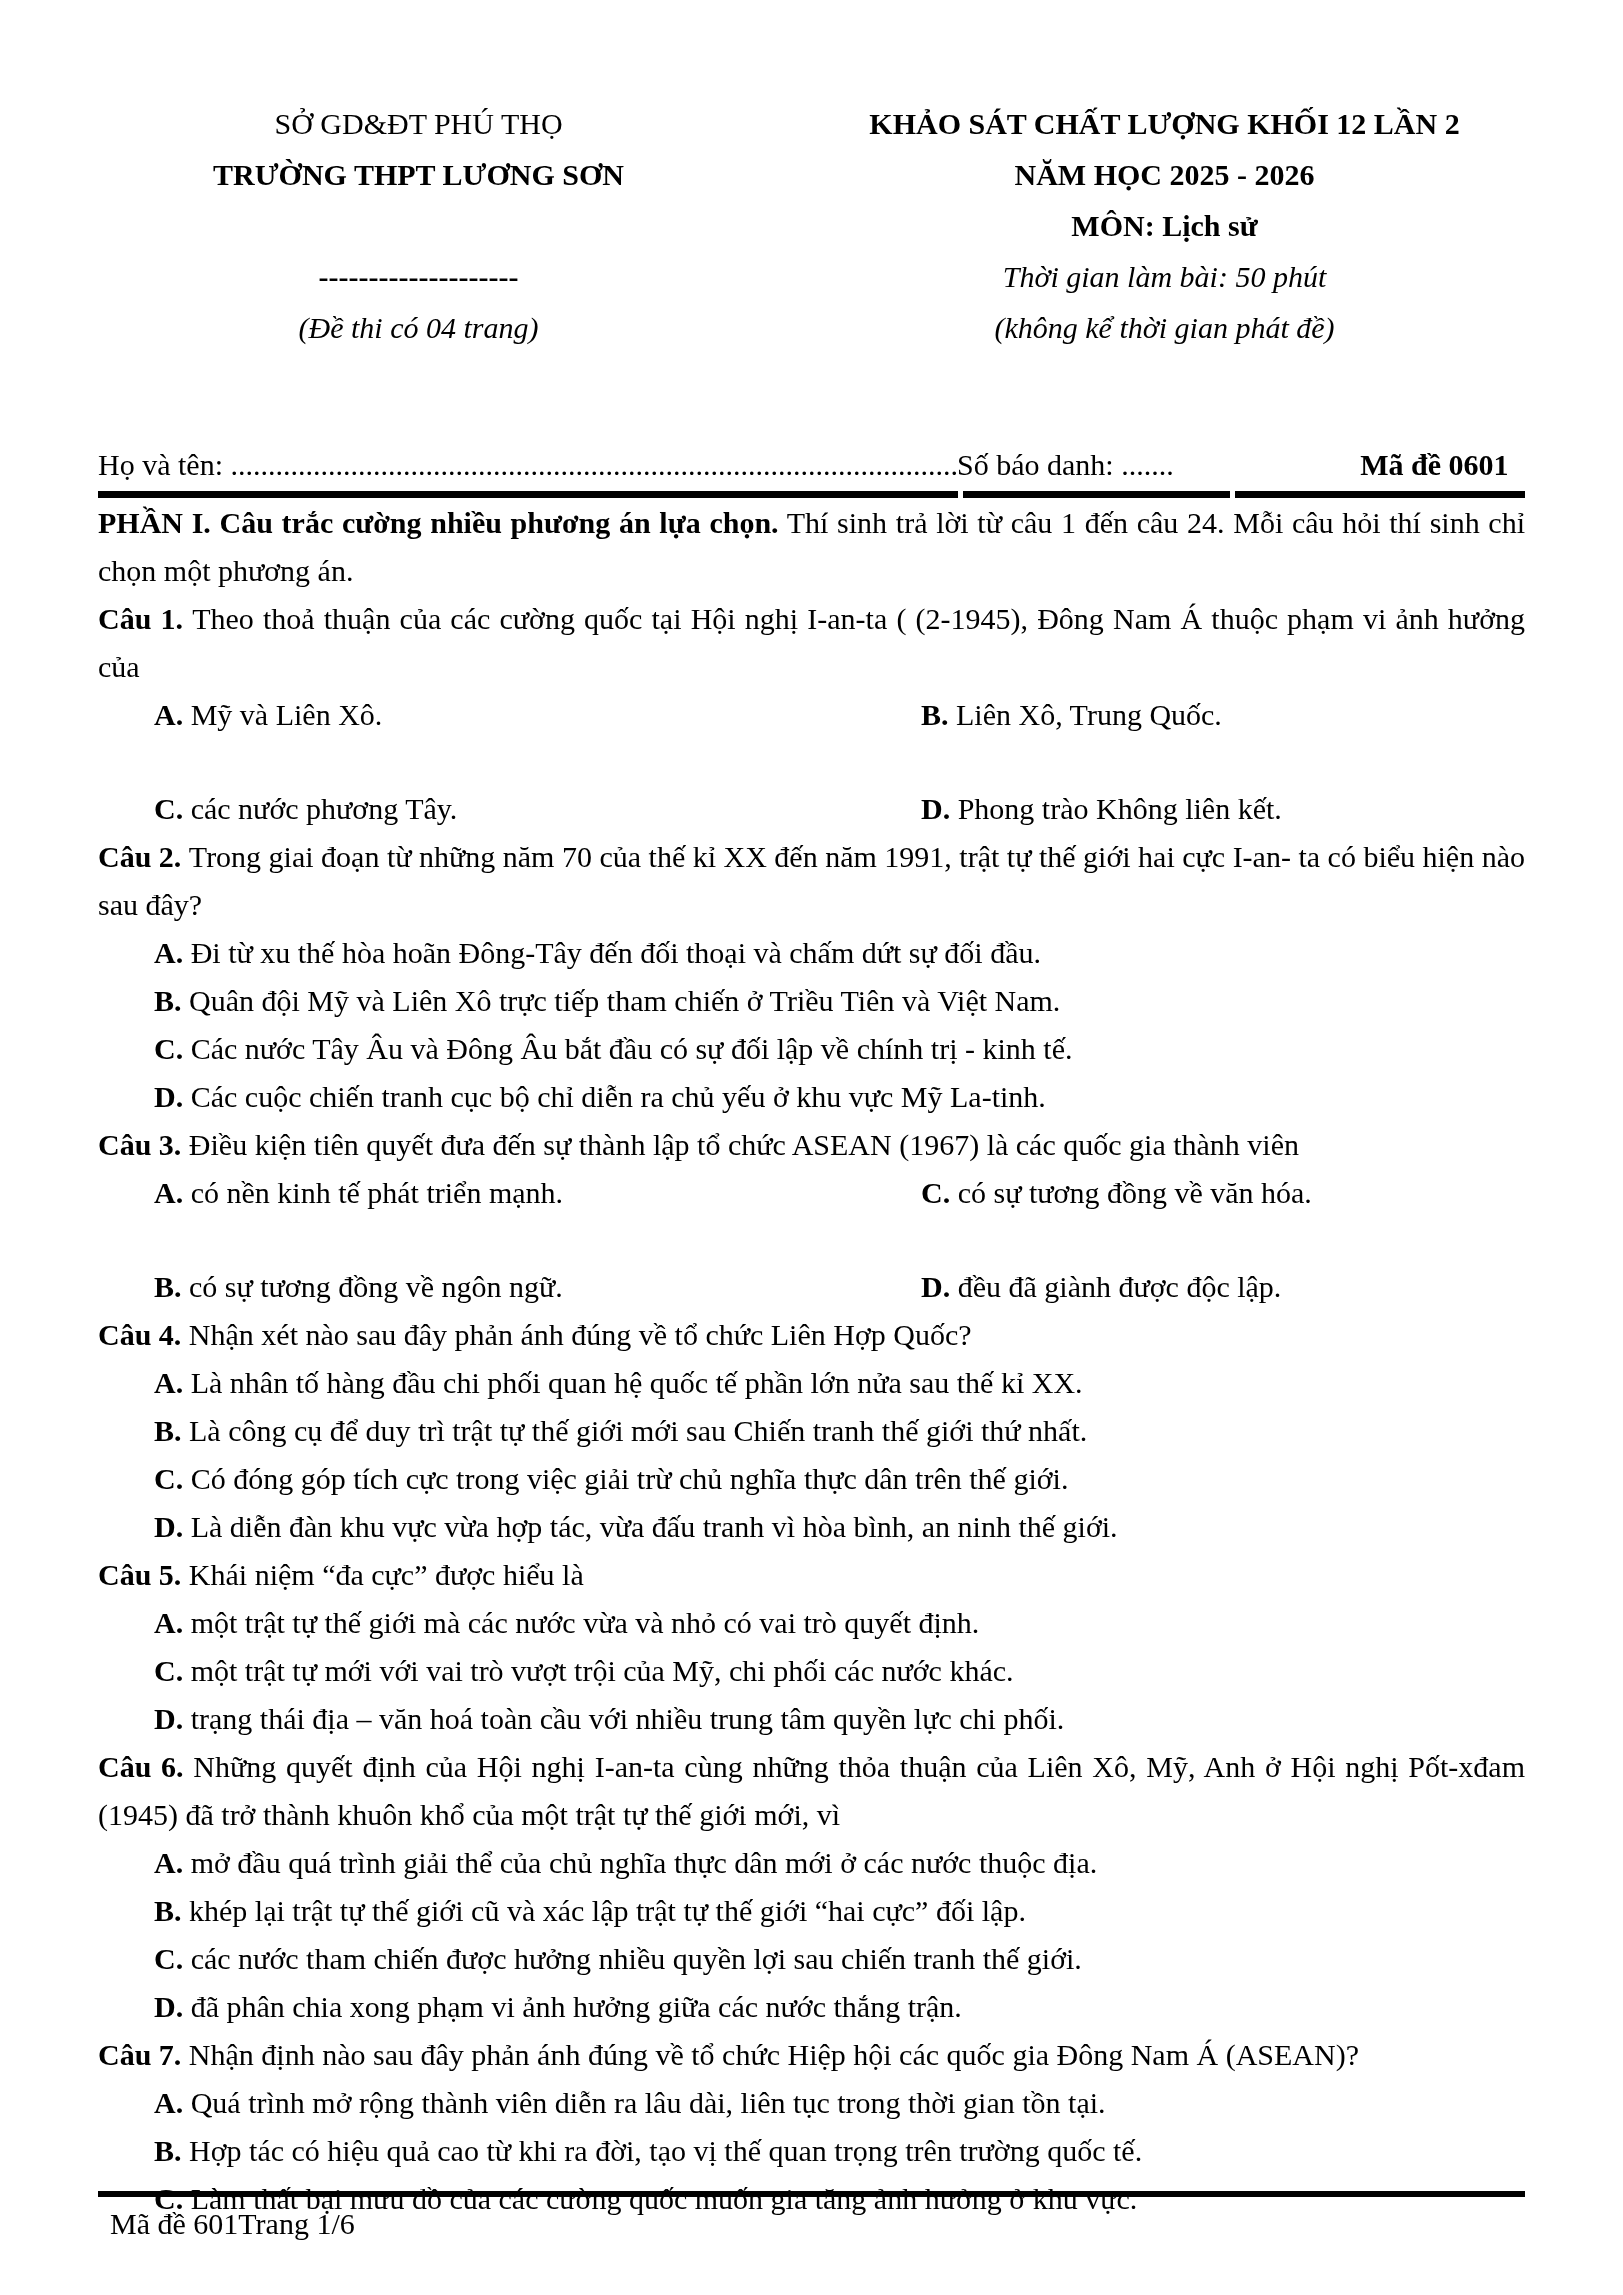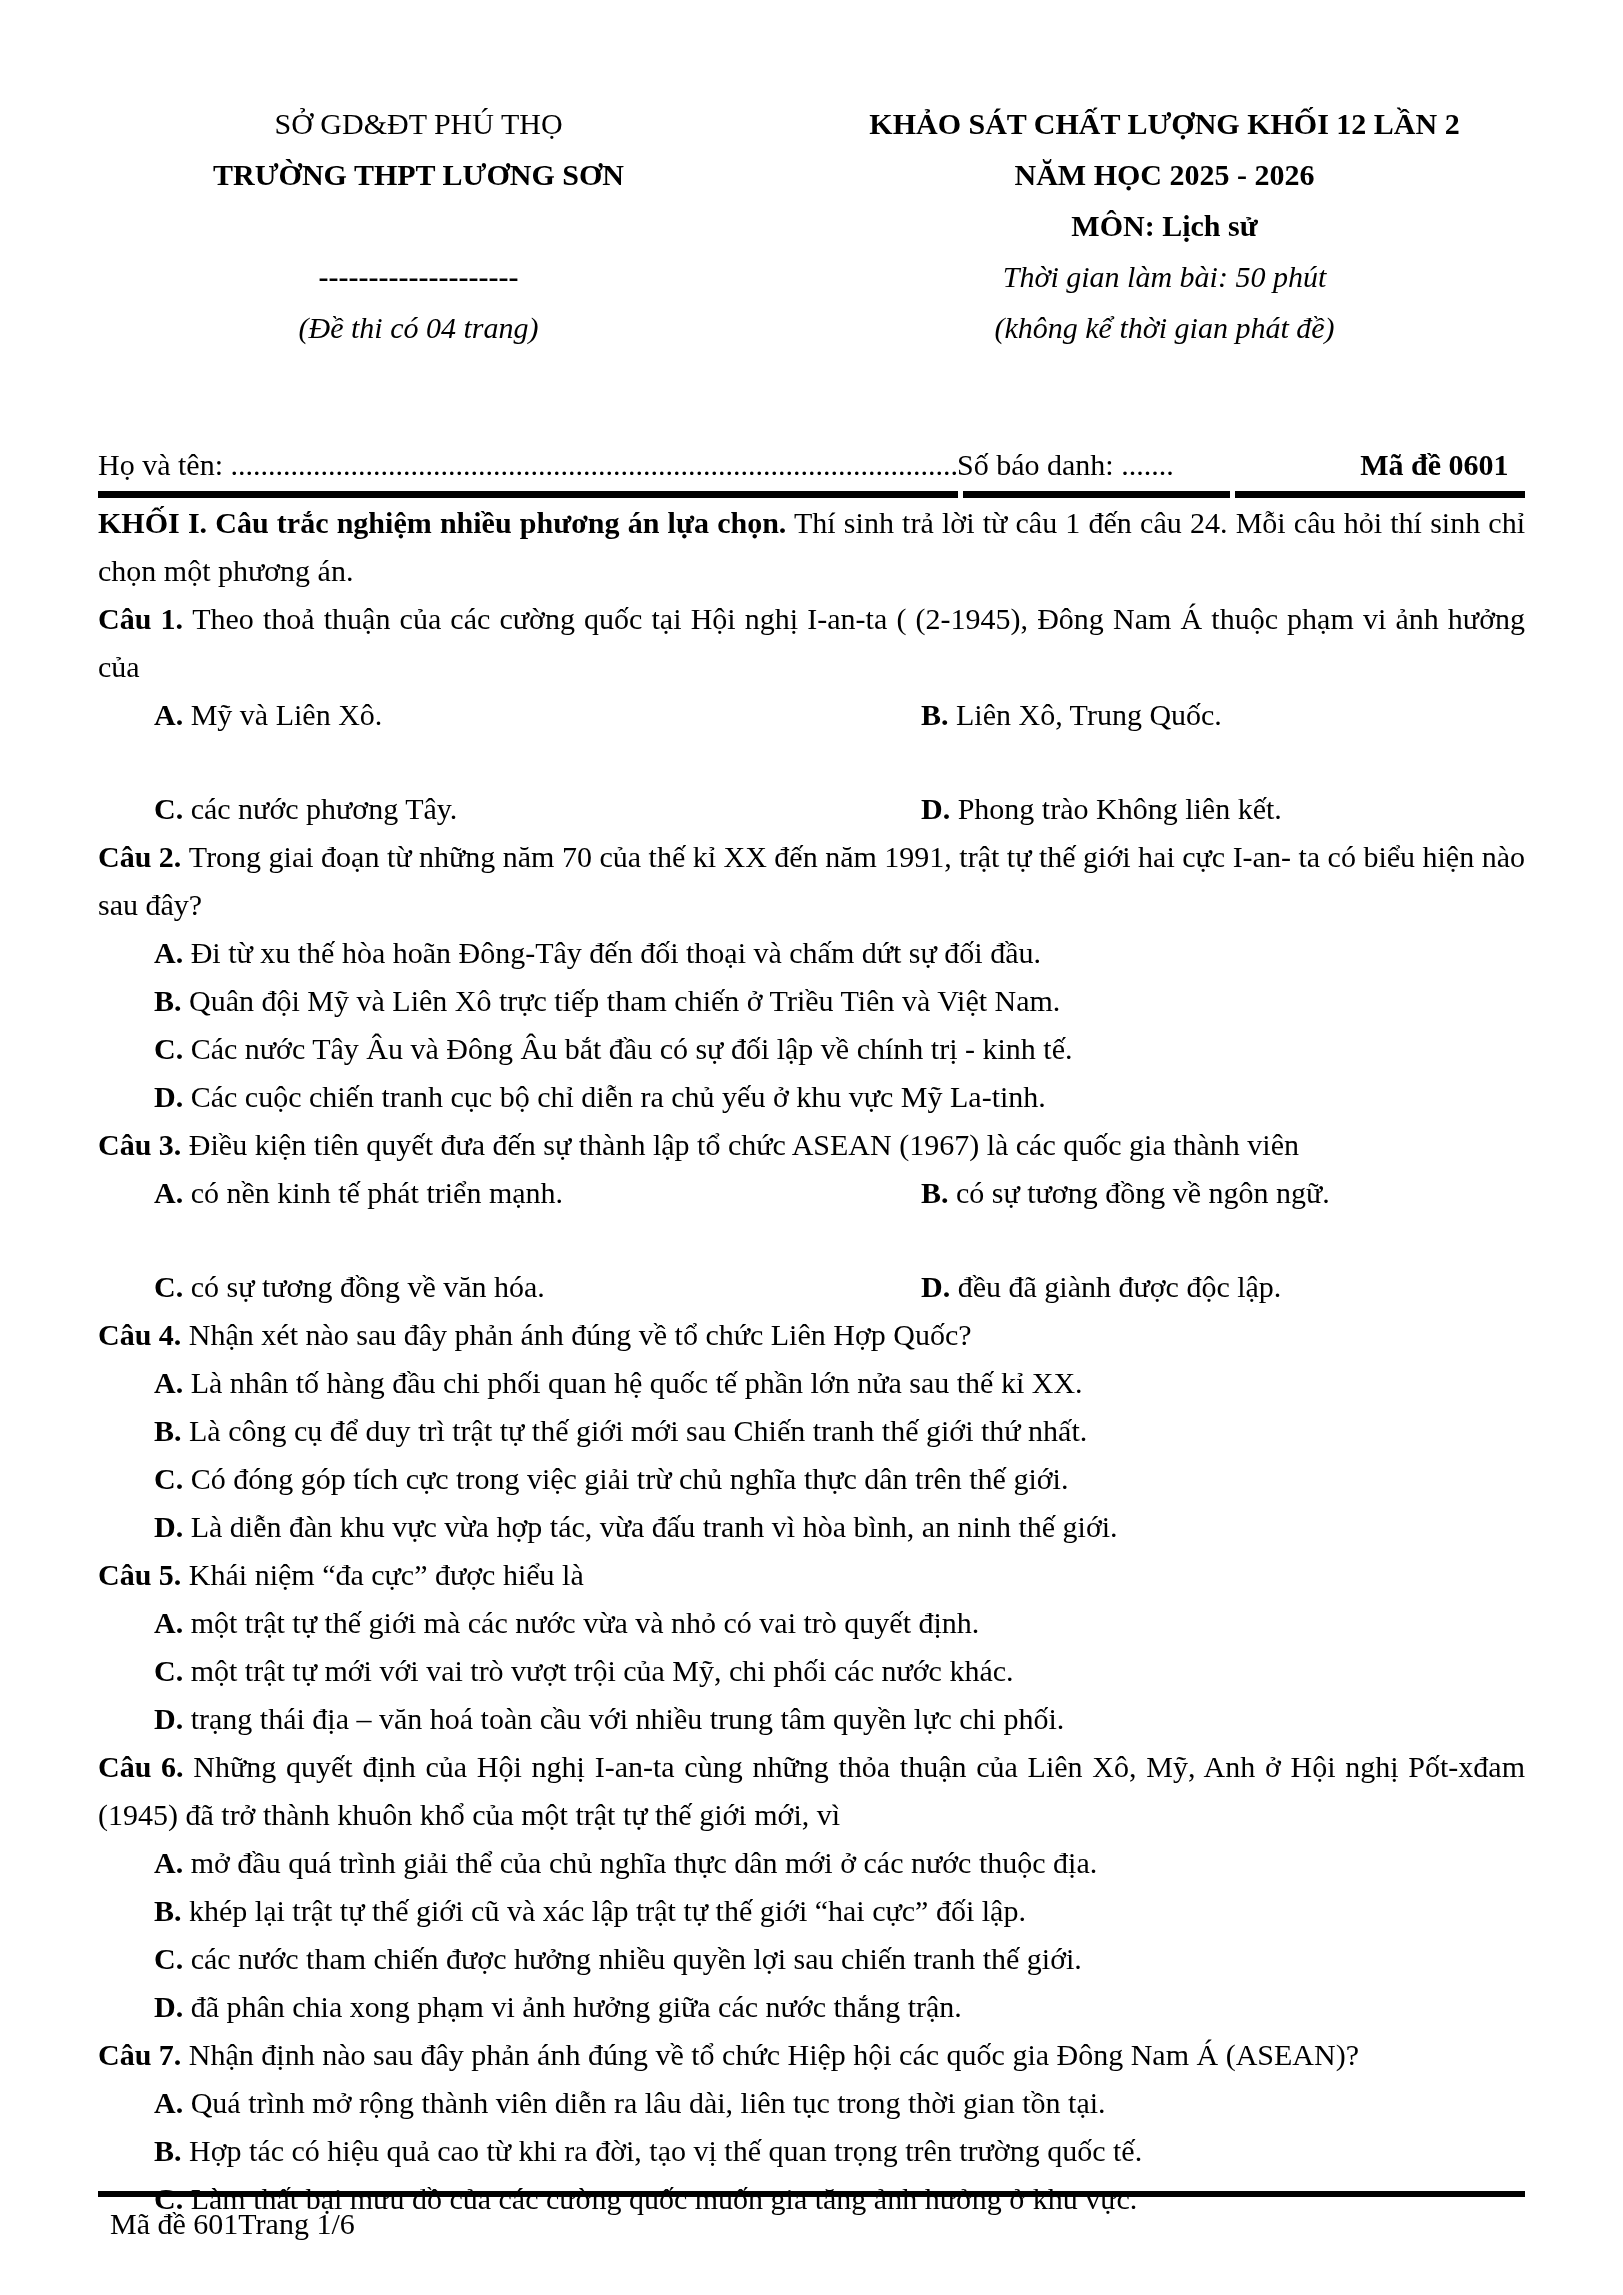--- a/index.html
+++ b/index.html
@@ -77,21 +77,21 @@
     </header>
 
     <div class="info-row">
       <span class="name-cell">Họ và tên: ....................................................................................................................</span>
       <span>Số báo danh: .......</span>
       <span class="code-cell">Mã đề 0601</span>
     </div>
 
     <div class="sep"></div>
 
-    <p class="qtext part-title"><b>KHỐI I. Câu trắc nghiệm nhiều phương án lựa chọn.</b><span> Thí sinh trả lời từ câu 1 đến câu 24. Mỗi câu hỏi thí sinh chỉ chọn một phương án.</span></p>
+    <p class="qtext part-title"><b>PHẦN I. Câu trắc cường nhiều phương án lựa chọn.</b><span> Thí sinh trả lời từ câu 1 đến câu 24. Mỗi câu hỏi thí sinh chỉ chọn một phương án.</span></p>
 
     <main>
         <div class="question">
           <p class="qtext"><b>Câu 1. </b>Theo thoả thuận của các cường quốc tại Hội nghị I-an-ta ( (2-1945), Đông Nam Á thuộc phạm vi ảnh hưởng của</p>
           <div class="opts grid">
             <div class="opt"><b>A. </b>Mỹ và Liên Xô.</div>
             <div class="opt"><b>B. </b>Liên Xô, Trung Quốc.</div>
             <div class="opt"><b>C. </b>các nước phương Tây.</div>
             <div class="opt"><b>D. </b>Phong trào Không liên kết.</div>
           </div>
@@ -102,22 +102,22 @@
             <div class="opt"><b>A. </b>Đi từ xu thế hòa hoãn Đông-Tây đến đối thoại và chấm dứt sự đối đầu.</div>
             <div class="opt"><b>B. </b>Quân đội Mỹ và Liên Xô trực tiếp tham chiến ở Triều Tiên và Việt Nam.</div>
             <div class="opt"><b>C. </b>Các nước Tây Âu và Đông Âu bắt đầu có sự đối lập về chính trị - kinh tế.</div>
             <div class="opt"><b>D. </b>Các cuộc chiến tranh cục bộ chỉ diễn ra chủ yếu ở khu vực Mỹ La-tinh.</div>
           </div>
         </div>
         <div class="question">
           <p class="qtext"><b>Câu 3. </b>Điều kiện tiên quyết đưa đến sự thành lập tổ chức ASEAN (1967) là các quốc gia thành viên</p>
           <div class="opts grid">
             <div class="opt"><b>A. </b>có nền kinh tế phát triển mạnh.</div>
+            <div class="opt"><b>C. </b>có sự tương đồng về văn hóa.</div>
             <div class="opt"><b>B. </b>có sự tương đồng về ngôn ngữ.</div>
-            <div class="opt"><b>C. </b>có sự tương đồng về văn hóa.</div>
             <div class="opt"><b>D. </b>đều đã giành được độc lập.</div>
           </div>
         </div>
         <div class="question">
           <p class="qtext"><b>Câu 4. </b>Nhận xét nào sau đây phản ánh đúng về tổ chức Liên Hợp Quốc?</p>
           <div class="opts list">
             <div class="opt"><b>A. </b>Là nhân tố hàng đầu chi phối quan hệ quốc tế phần lớn nửa sau thế kỉ XX.</div>
             <div class="opt"><b>B. </b>Là công cụ để duy trì trật tự thế giới mới sau Chiến tranh thế giới thứ nhất.</div>
             <div class="opt"><b>C. </b>Có đóng góp tích cực trong việc giải trừ chủ nghĩa thực dân trên thế giới.</div>
             <div class="opt"><b>D. </b>Là diễn đàn khu vực vừa hợp tác, vừa đấu tranh vì hòa bình, an ninh thế giới.</div>

